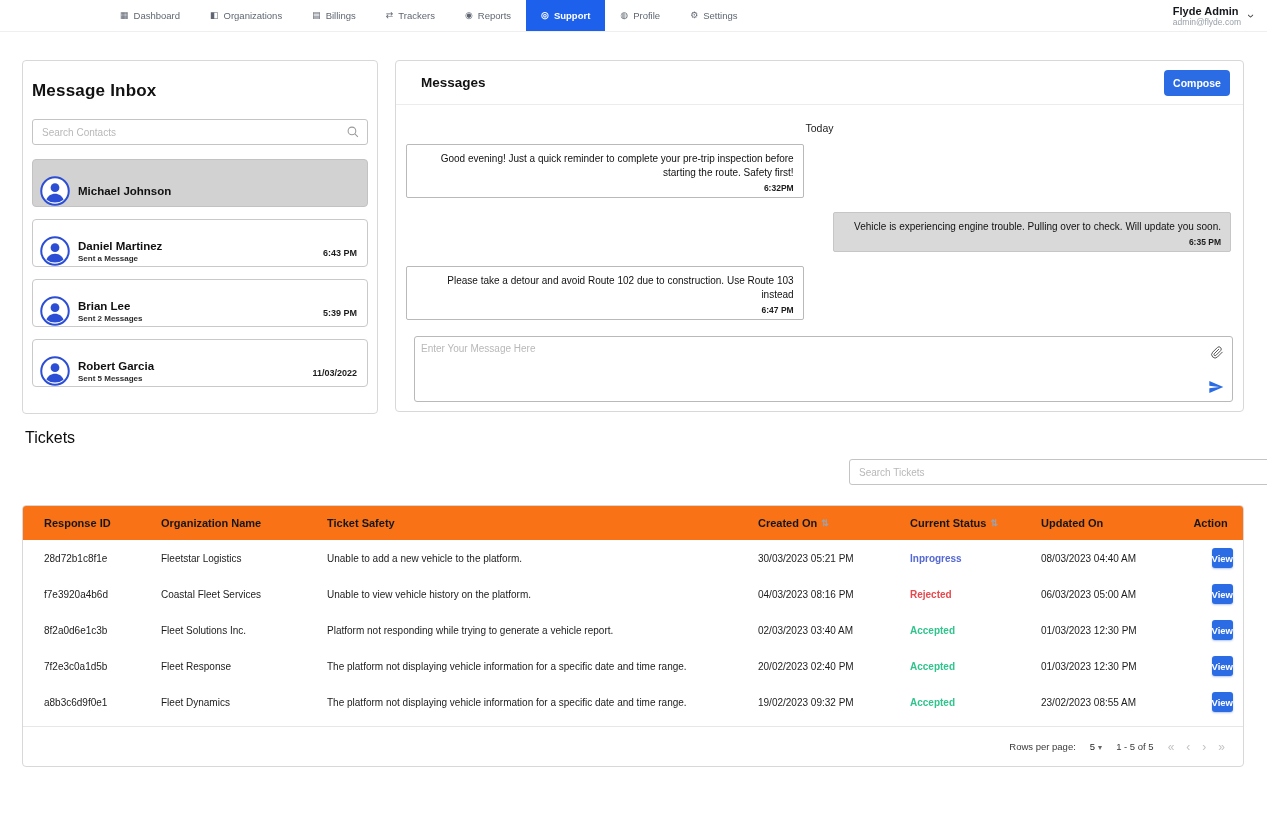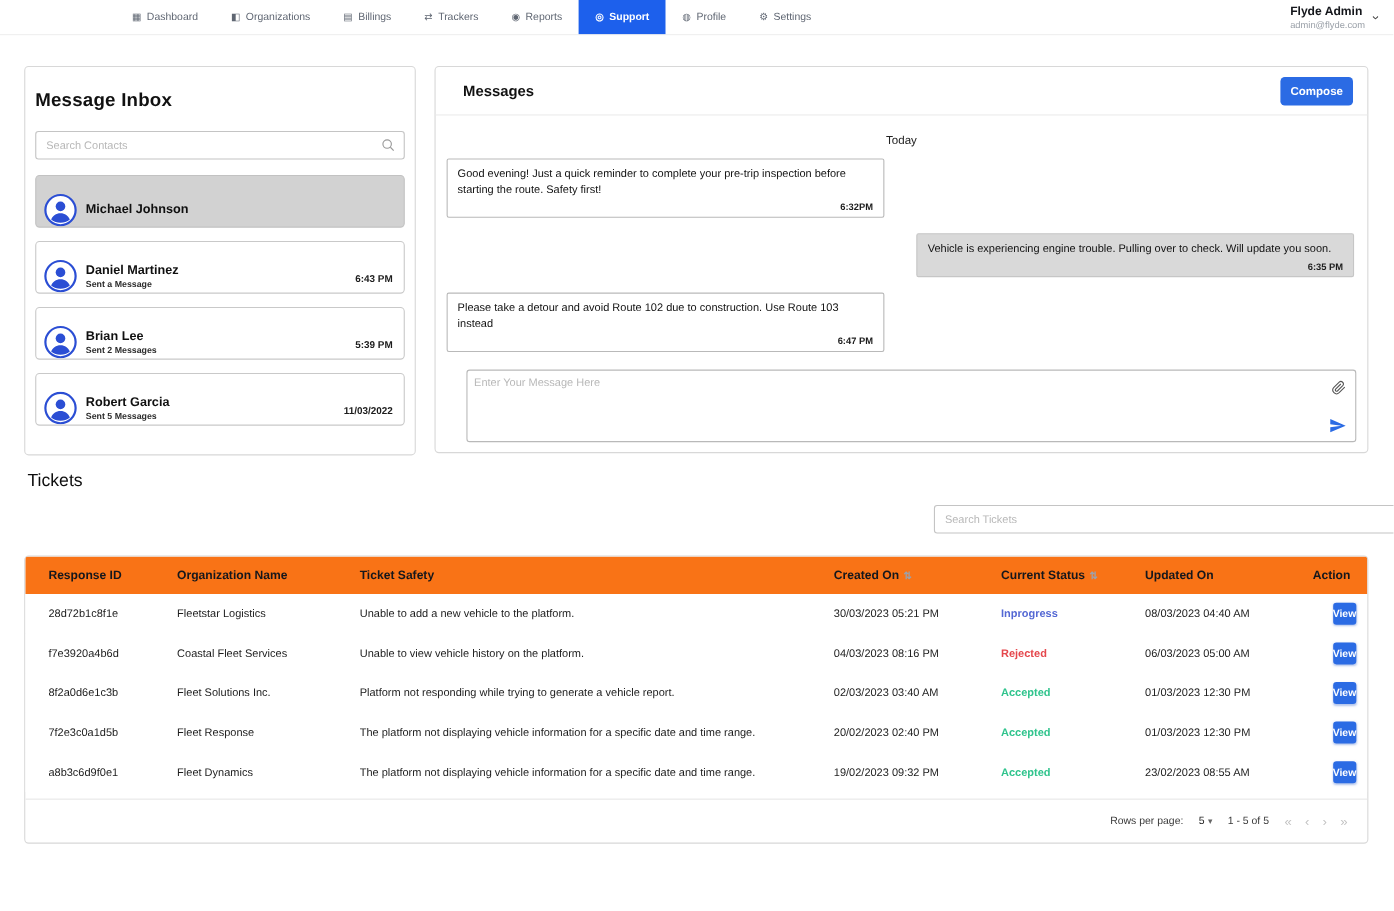--- a/index.html
+++ b/index.html
@@ -47,23 +47,23 @@
   .messages-panel { left:395px; top:60px; width:849px; height:352px; }
   .messages-header { height:44px; border-bottom:1px solid #ececec; display:flex; align-items:center;
                      justify-content:space-between; padding:0 13px 0 25px; }
   .messages-title { font-size:13.5px; font-weight:800; color:#111; }
   .compose-btn { background:#2b6be4; color:#fff; border:none; border-radius:4px; height:26px; width:66px;
                  font-size:10.5px; font-weight:600; cursor:pointer; font-family:"Liberation Sans", sans-serif; }
   .day-divider { text-align:center; font-size:10.5px; color:#222; margin-top:17px; font-weight:500; }
   .bubbles { display:flex; flex-direction:column; gap:14px; margin-top:10px; padding:0 12px 0 10px; }
   .bubble { width:48.2%; border:1px solid #b9b9b9; border-radius:2px; background:#fff; padding:7px 9px 4px 9px; }
   .bubble[data-side="right"] { align-self:flex-end; background:#d9d9d9; border-color:#c6c6c6; }
-  .bubble-text { font-size:10px; color:#111; line-height:1.4; }
+  .bubble-text { font-size:10px; color:#111; line-height:1.4;text-align:right; }
   .bubble-time { text-align:right; font-size:8.5px; font-weight:700; color:#1c1c1c; margin-top:3px; }
-  .composer { position:absolute; left:28px; right:10px; bottom:9px; height:66px;
+  .composer { position:absolute; left:18px; right:10px; bottom:9px; height:66px;
               border:1px solid #b9b9b9; border-radius:3px; background:#fff; }
   .composer textarea { position:absolute; inset:6px 34px 6px 6px; width:auto; border:none; outline:none;
                        resize:none; font-size:10px; color:#333; font-family:"Liberation Sans", sans-serif; }
   .composer textarea::placeholder { color:#b8b8b8; }
   .attach-icon { position:absolute; top:8px; right:8px; cursor:pointer; }
   .send-icon { position:absolute; bottom:6px; right:8px; cursor:pointer; }
 
   
   .tickets-title { position:absolute; left:25px; top:429px; font-size:16px; font-weight:400; color:#0d0d0d; }
   .tickets-search { position:absolute; left:849px; top:459px; width:461px; }

